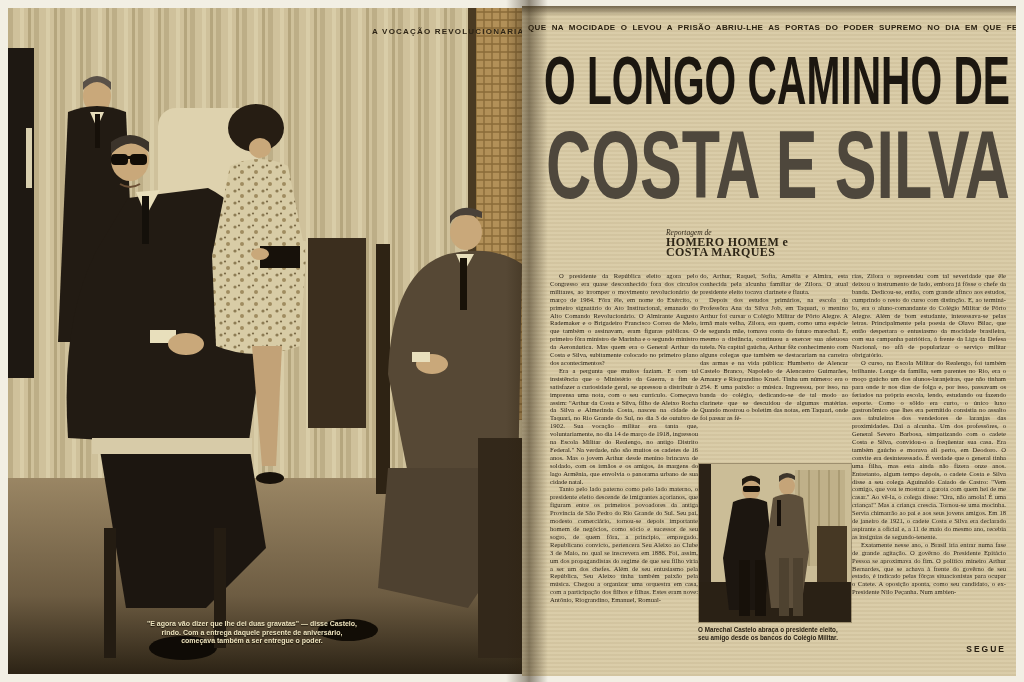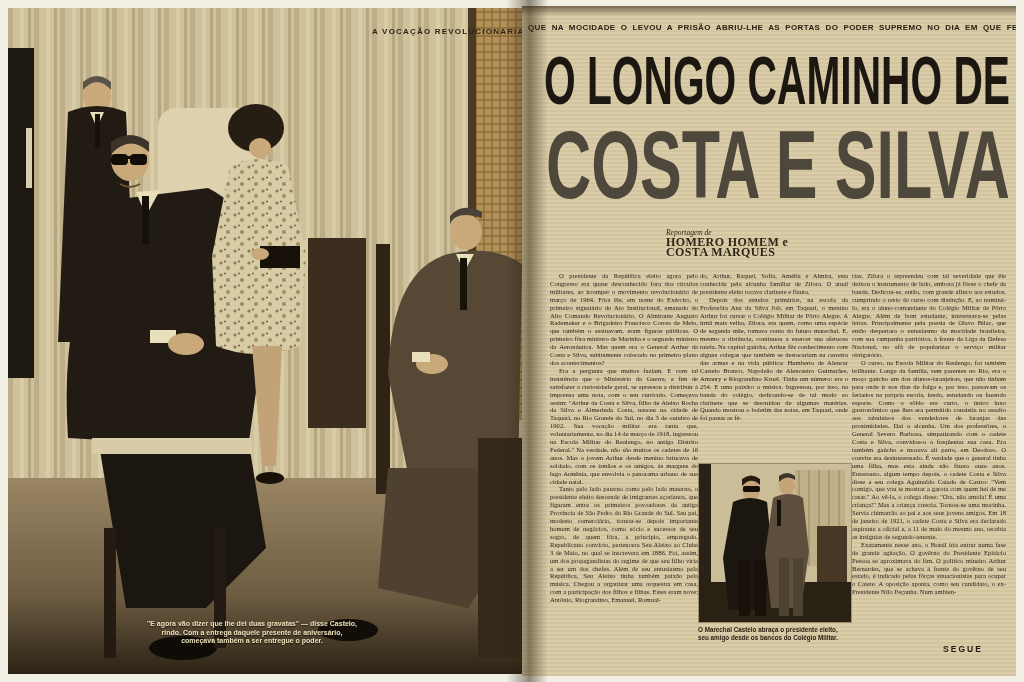--- a/index.html
+++ b/index.html
@@ -34,21 +34,21 @@
   .col{position:absolute;top:0;color:#2a2218;font-size:6.6px;line-height:7.9px;text-align:justify;overflow:hidden;}
   .col p{margin:0;text-indent:9px;}
   .col p.cont{text-indent:0;}
   .col1{left:28px;width:148px;height:392px;}
   .col2-text{left:178px;width:148px;height:190px;}
   .col3{left:330px;width:154px;height:366px;}
   .inset{position:absolute;left:176px;top:191px;width:152px;}
   .inset svg{display:block;width:152px;height:158px;border:1px solid rgba(60,45,20,.35);}
   .inset-caption{margin-top:3px;font-family:"Liberation Sans",sans-serif;font-size:6.3px;font-weight:bold;
     line-height:7.6px;color:#241c10;text-align:left;}
-  .segue{position:absolute;left:398px;top:372px;width:86px;text-align:center;
+  .segue{position:absolute;left:398px;top:372px;width:86px;text-align:right;
     font-family:"Liberation Sans",sans-serif;font-size:8.5px;font-weight:bold;letter-spacing:2px;color:#241c10;}
 </style>
 </head>
 <body>
 
 <div class="spread">
 
   <div class="photo-page">
     <svg viewBox="0 0 514 666" preserveAspectRatio="none">
       <defs>

